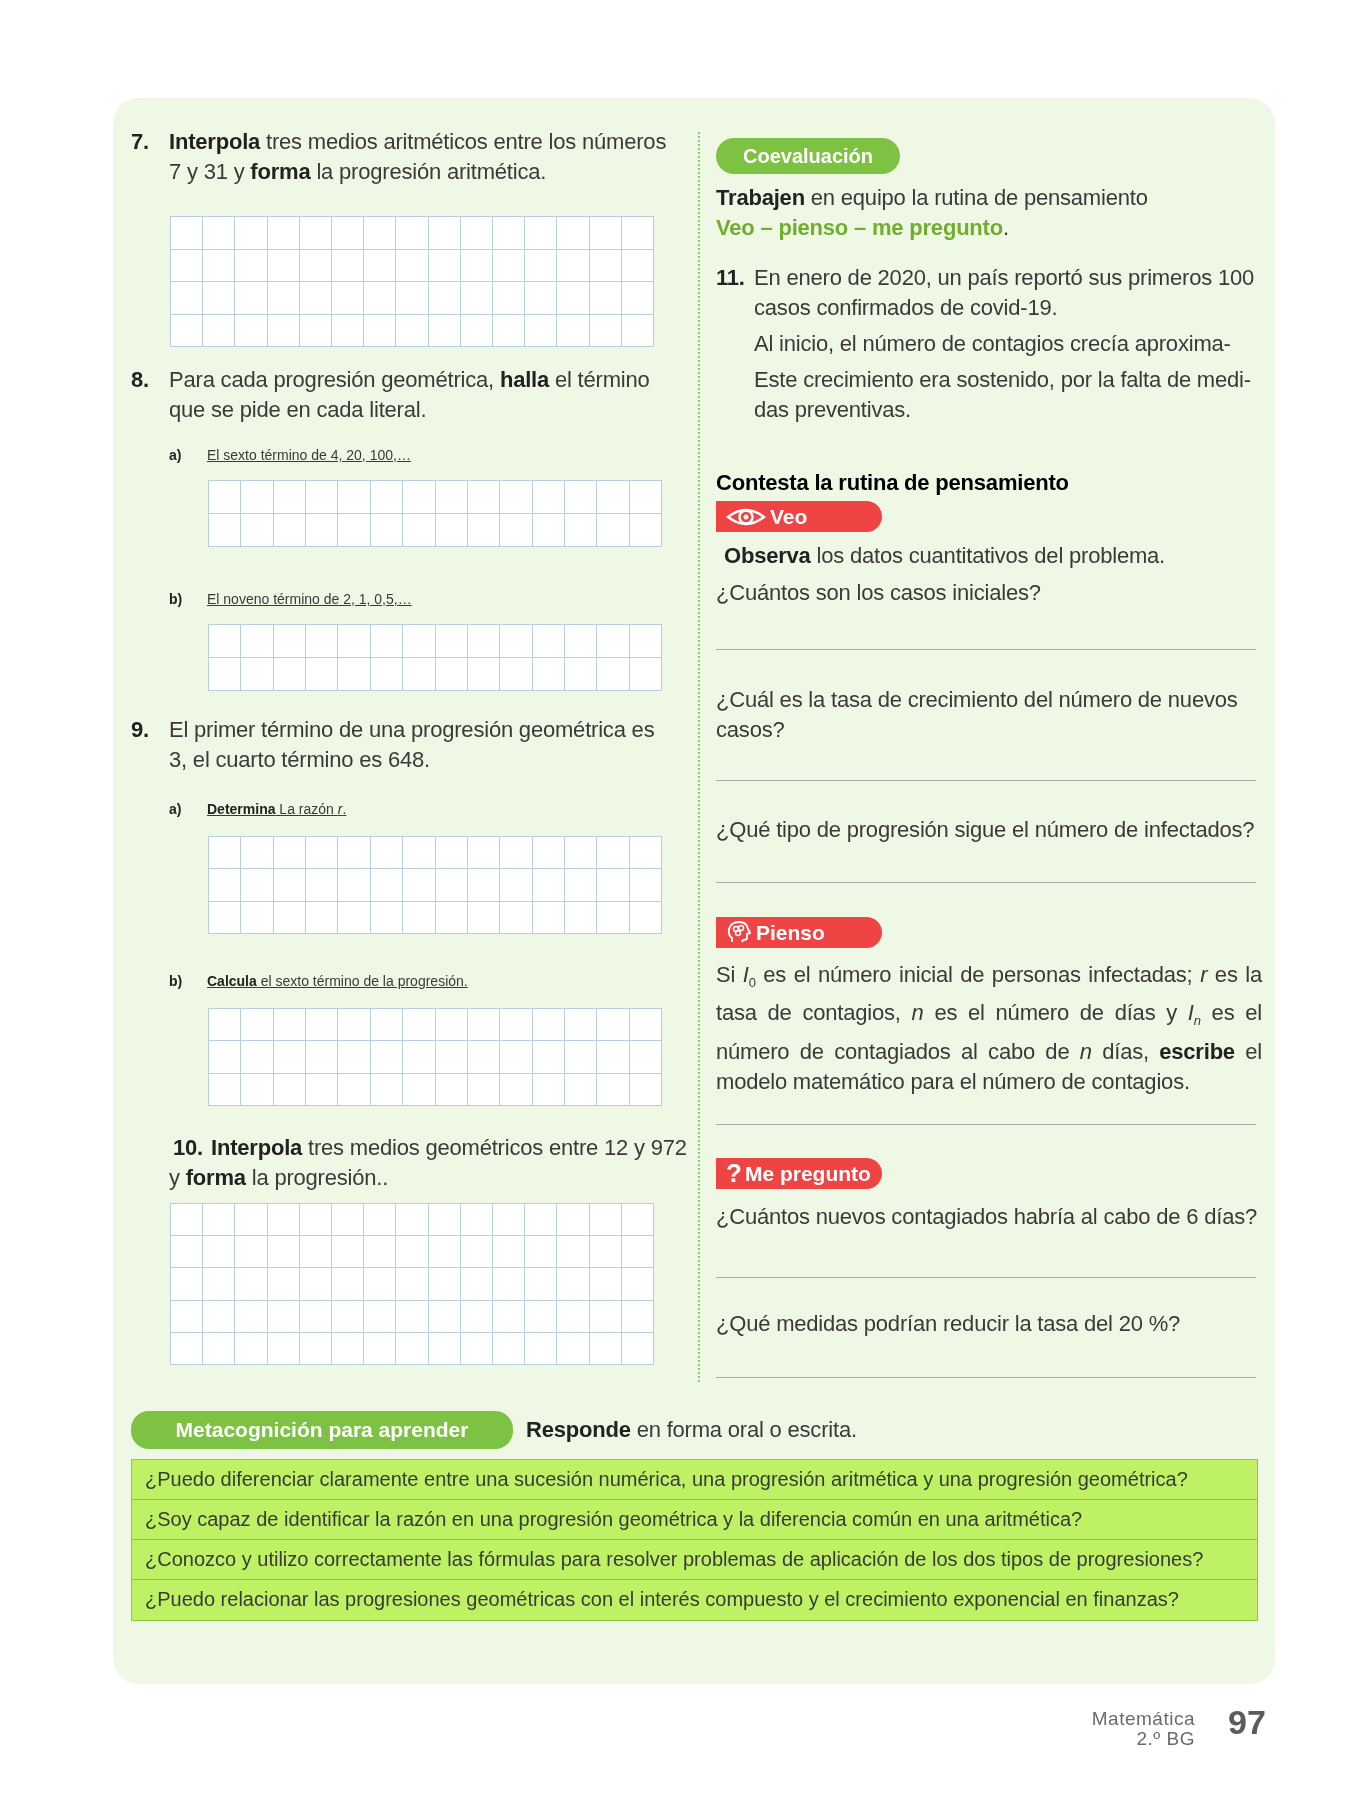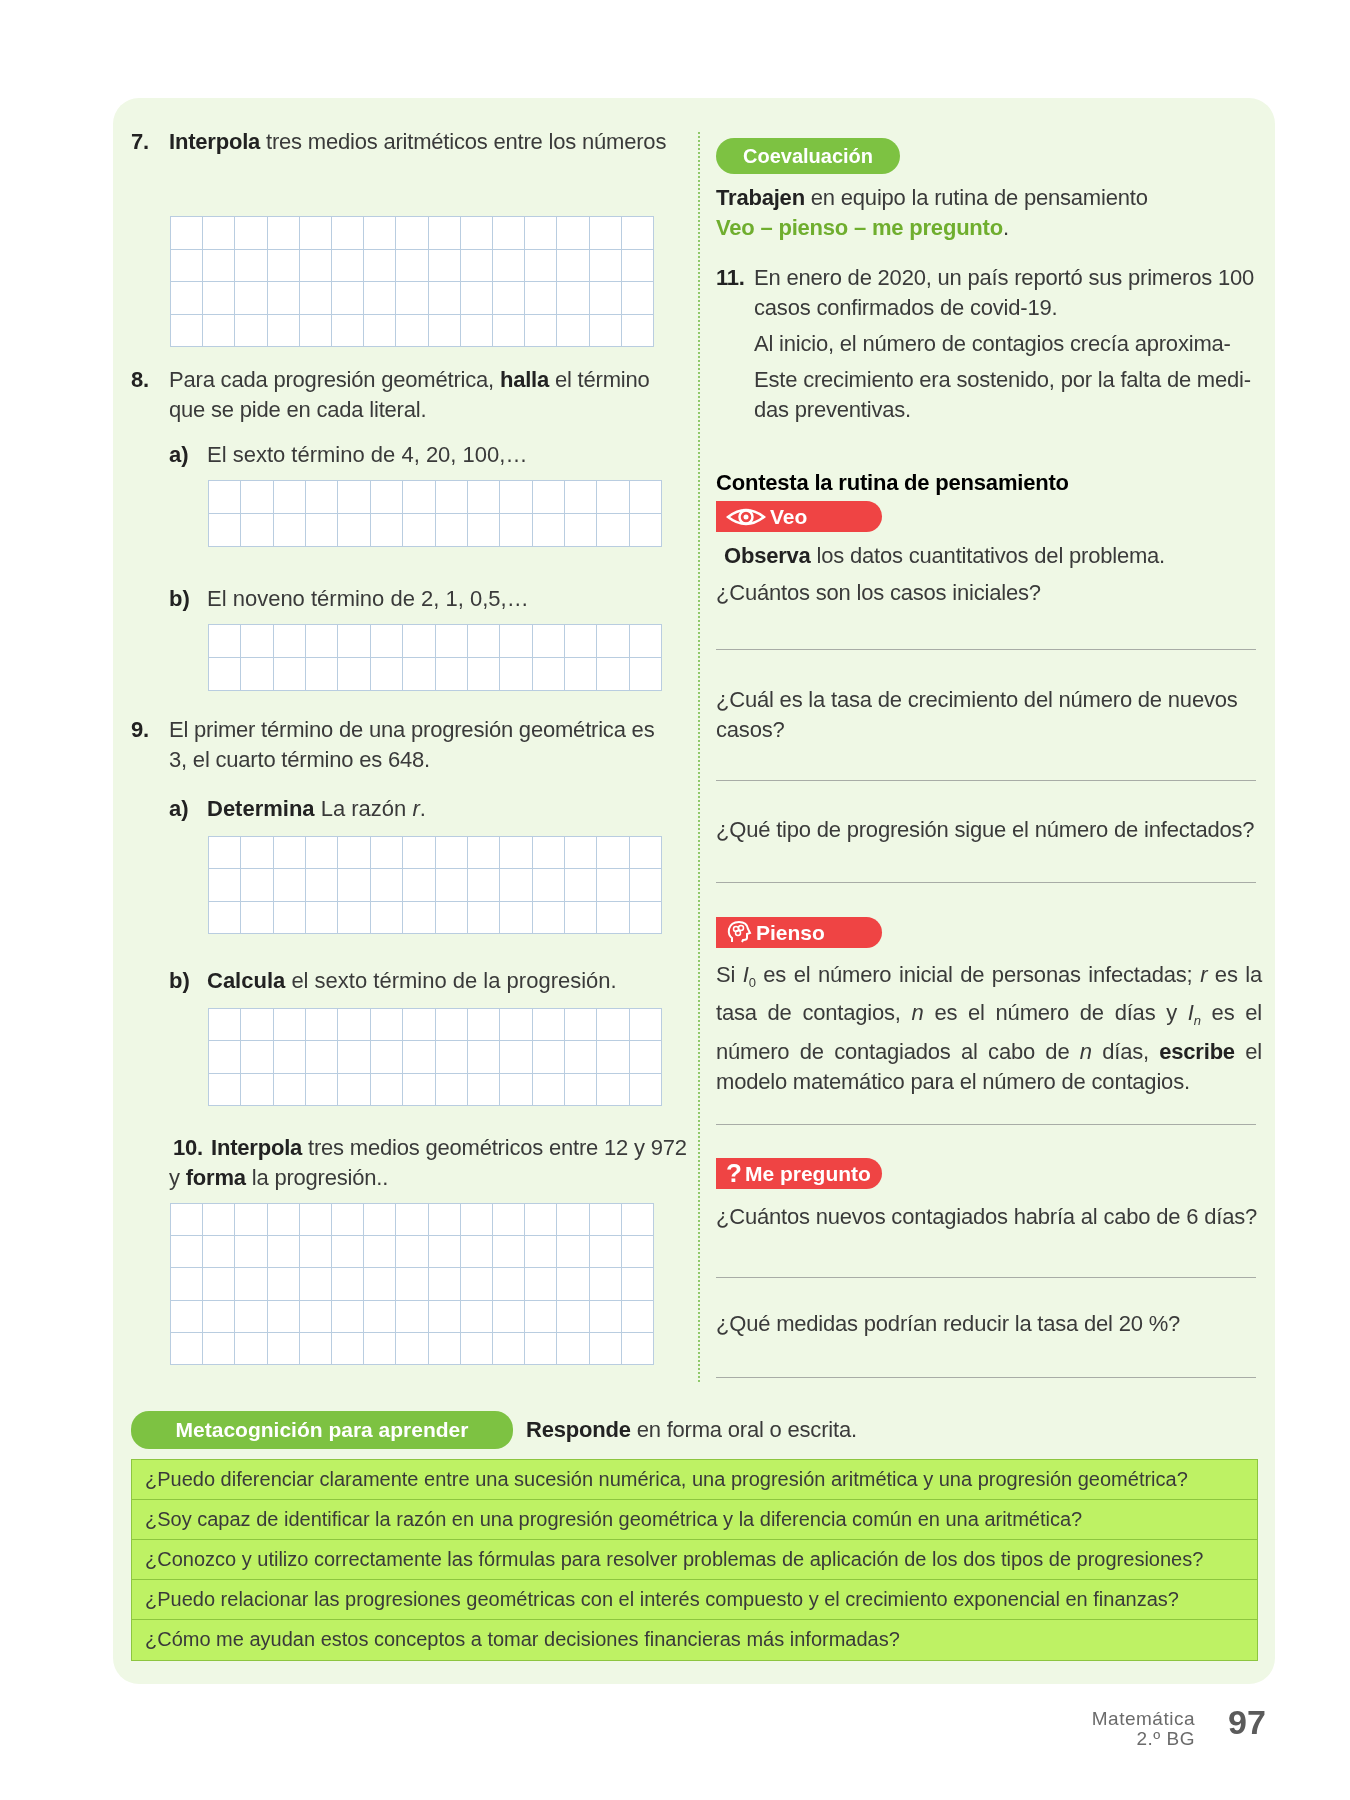--- a/index.html
+++ b/index.html
@@ -13,21 +13,21 @@
 
   .divider {
     position: absolute; left: 698px; top: 132px; width: 0; height: 1250px;
     border-left: 2px dotted #8fc86a;
   }
 
   .abs { position: absolute; }
   .q { font-size: 22px; line-height: 30px; color: #3a3a3a; letter-spacing: -0.2px; }
   .num { font-weight: bold; color: #222; display: inline-block; }
   b { color: #222; }
-  .sub { font-size: 22px; line-height: 30px; }
+  .sub { font-size: 14px; line-height: 30px; text-decoration: underline; }
   .sub .lbl { font-weight: bold; color: #222; display: inline-block; width: 38px; }
 
   .grid { position: absolute; display: grid; background: #ffffff;
     border-top: 1.5px solid #b9cde0; border-left: 1.5px solid #b9cde0; }
   .grid div { border-right: 1.5px solid #b9cde0; border-bottom: 1.5px solid #b9cde0; background: #fff; }
 
   .pill { position: absolute; height: 36px; border-radius: 0 18px 18px 0; color: #fff;
     font-weight: bold; font-size: 21px; line-height: 36px; display: flex; align-items: center; padding-left: 10px; }
   .pill.round { border-radius: 18px; justify-content: center; padding-left: 0; }
   .pill-green { background: #7dc242; }
@@ -45,20 +45,21 @@
   i { font-style: italic; }
 </style>
 </head>
 <body>
 
 <div class="panel"></div>
 <div class="divider"></div>
 
 <div class="abs q" style="left:131px; top:127px; width:560px;">
   <div><span class="num" style="width:38px;">7.</span><b>Interpola</b><span> tres medios aritméticos entre los números</span></div>
+  <div style="padding-left:38px;"><span>7 y 31 y </span><b>forma</b><span> la progresión aritmética.</span></div>
 </div>
 <div class="grid" style="left: 170px; top: 216px; width: 484px; height: 131px; grid-template-columns: repeat(15, 1fr); grid-template-rows: repeat(4, 1fr);">
     <div></div>
     <div></div>
     <div></div>
     <div></div>
     <div></div>
     <div></div>
     <div></div>
     <div></div>
@@ -438,20 +439,19 @@
   <span>Metacognición para aprender</span>
 </div>
 <div class="abs q" style="left:526px; top:1415px;">
   <b>Responde</b><span> en forma oral o escrita.</span>
 </div>
 <div class="meta-table">
   <div class="meta-row">¿Puedo diferenciar claramente entre una sucesión numérica, una progresión aritmética y una progresión geométrica?</div>
   <div class="meta-row">¿Soy capaz de identificar la razón en una progresión geométrica y la diferencia común en una aritmética?</div>
   <div class="meta-row">¿Conozco y utilizo correctamente las fórmulas para resolver problemas de aplicación de los dos tipos de progresiones?</div>
   <div class="meta-row">¿Puedo relacionar las progresiones geométricas con el interés compuesto y el crecimiento exponencial en finanzas?</div>
-  <div class="meta-row">¿Cómo me ayudan estos conceptos a tomar decisiones financieras más informadas?</div>
 </div>
 
 <div class="footer-subject">
   <div>Matemática</div>
   <div>2.º BG</div>
 </div>
 <div class="footer-page">97</div>
 
 </body></html>

